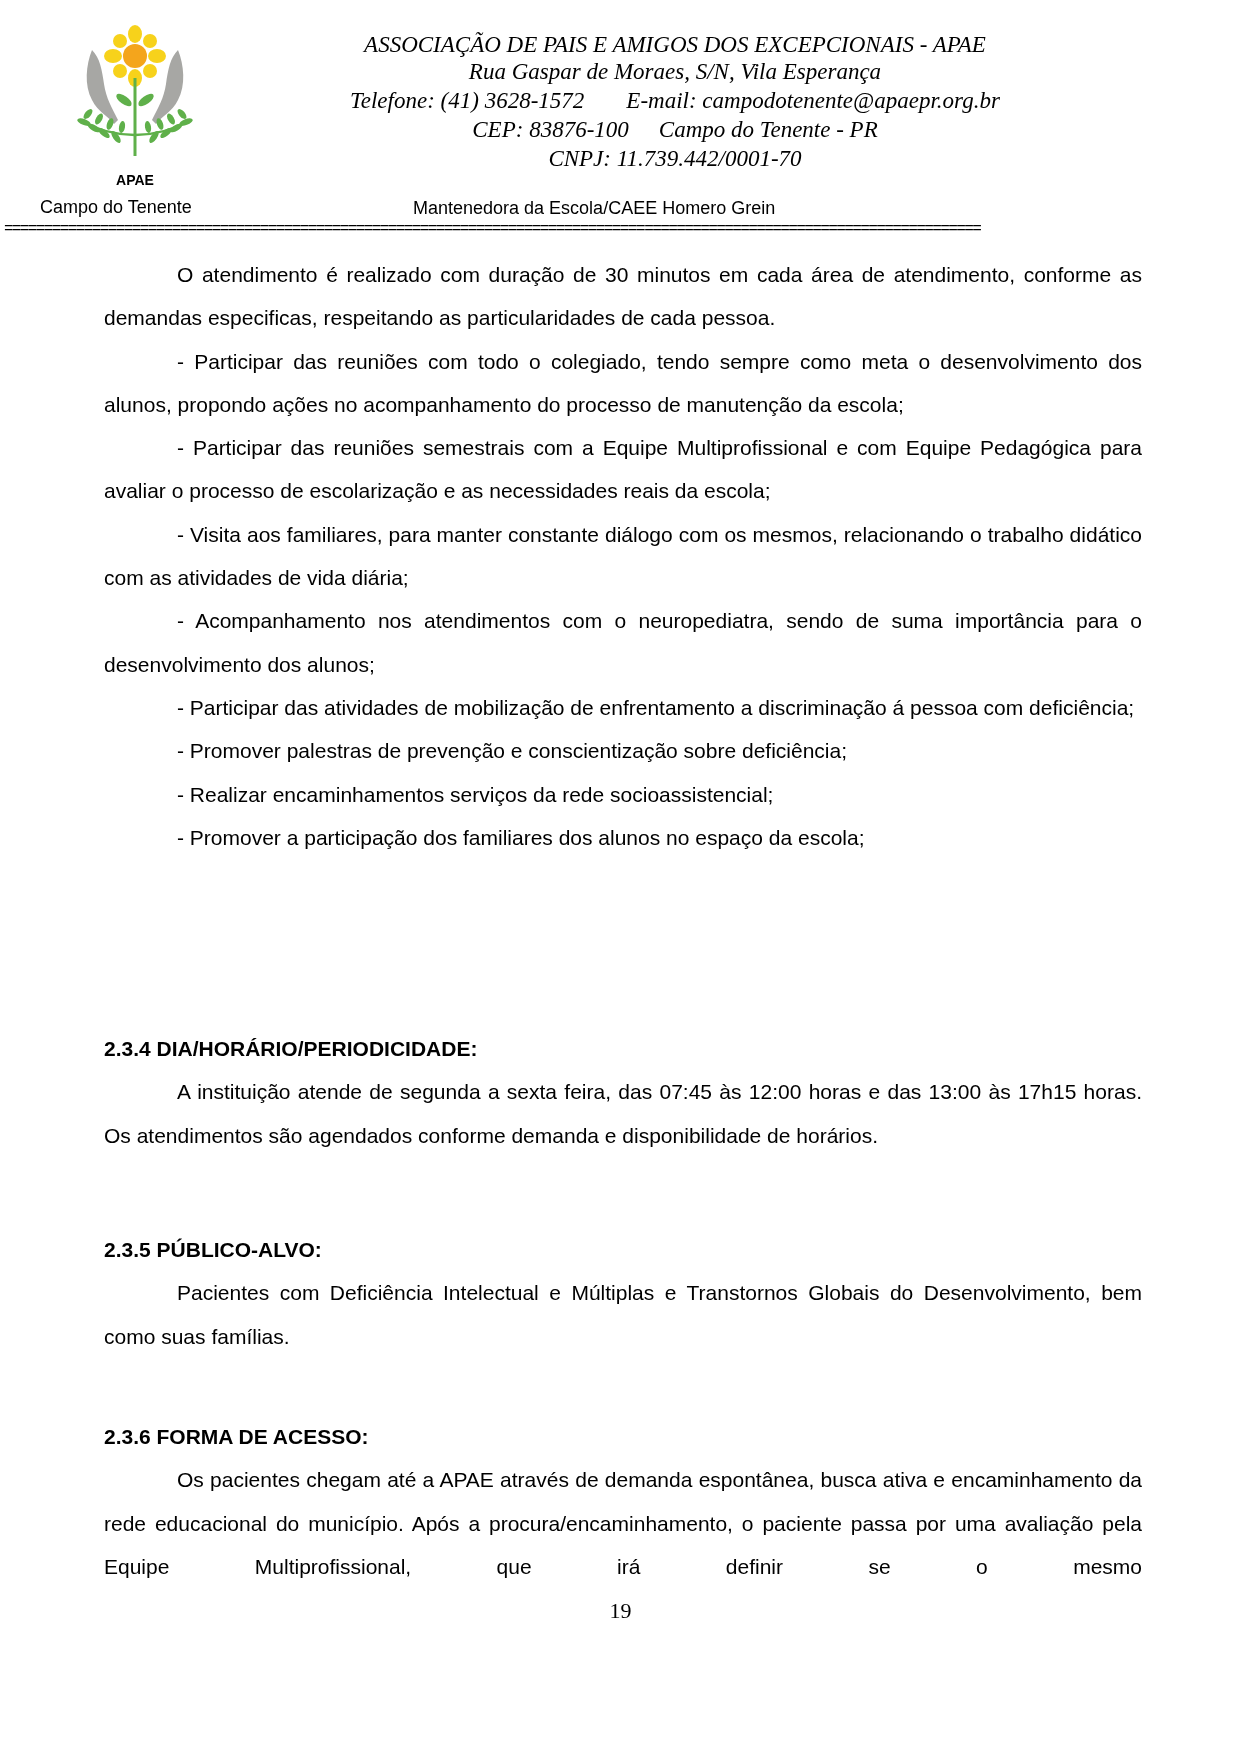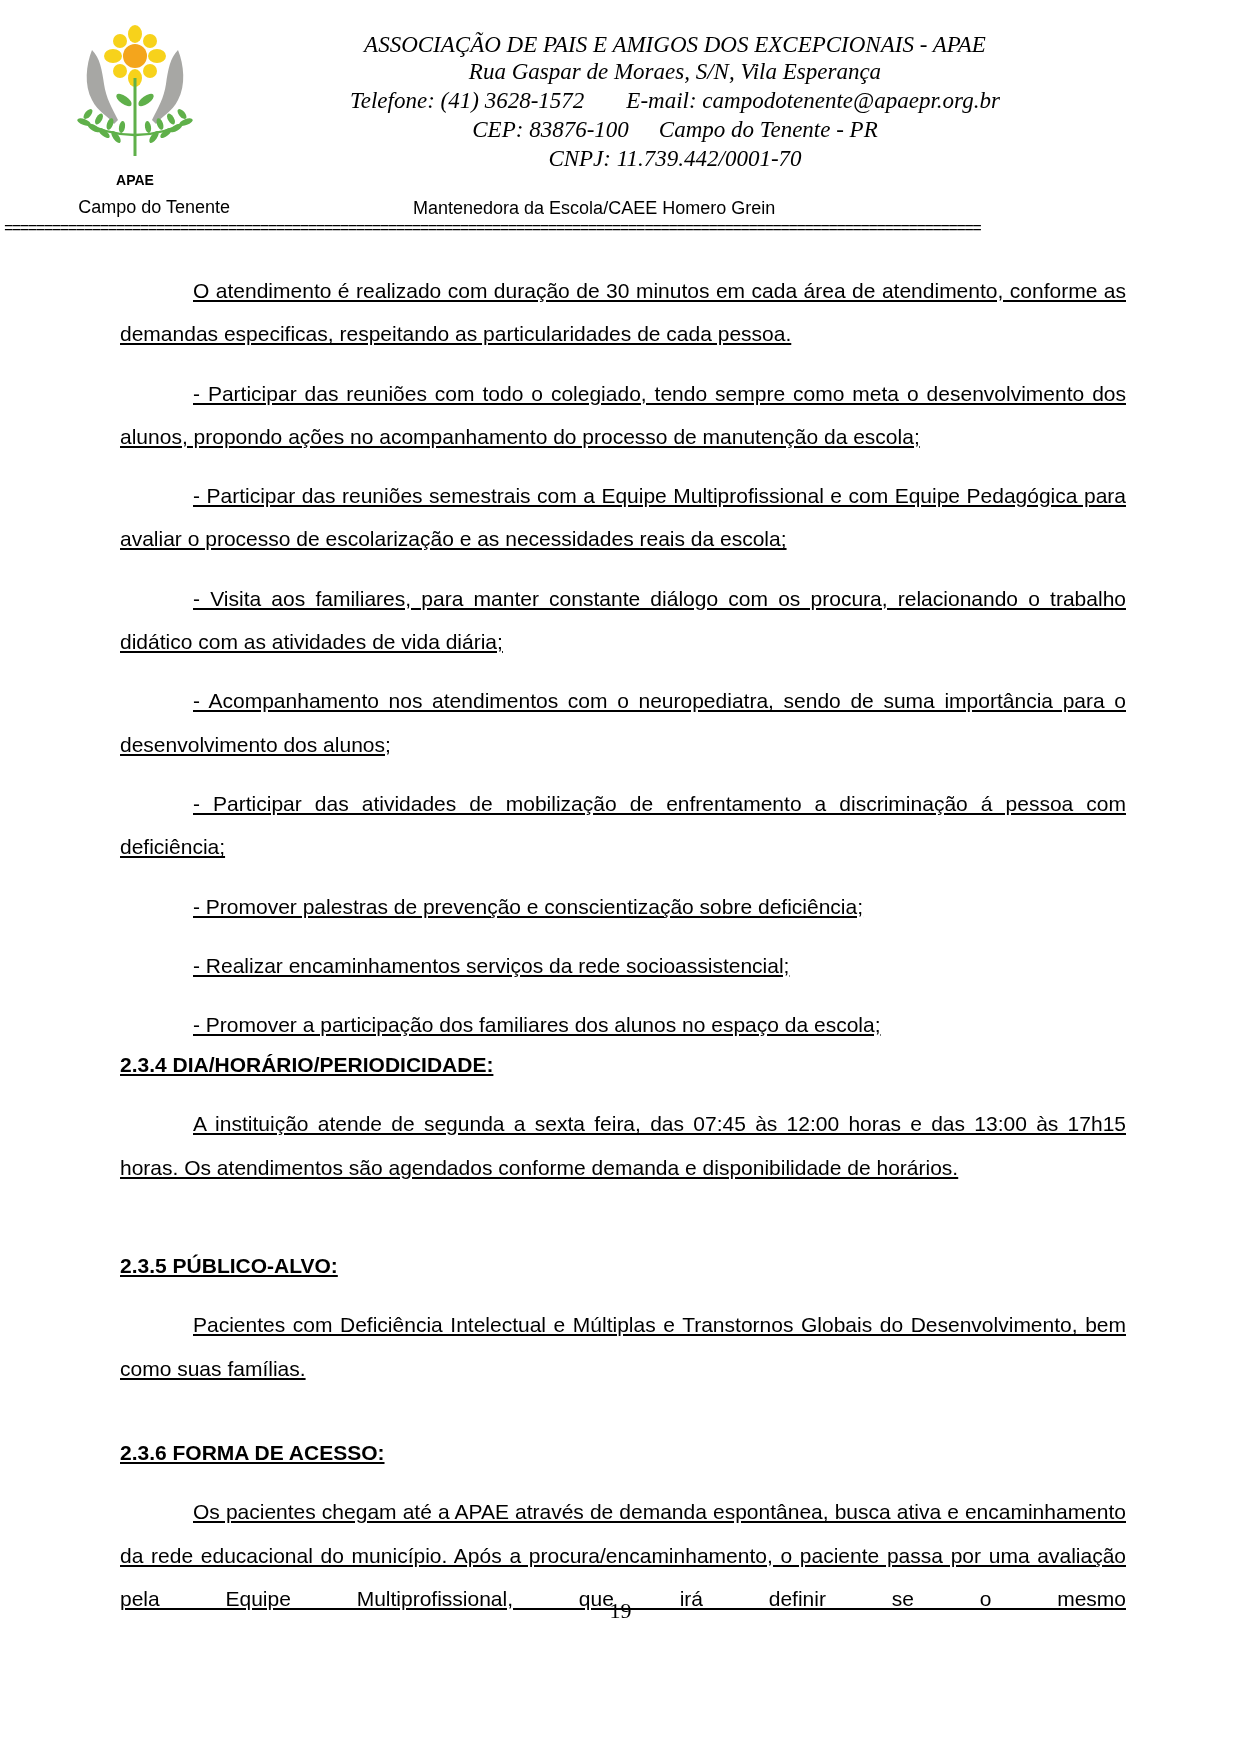--- a/index.html
+++ b/index.html
@@ -2,40 +2,40 @@
 <html><head>
 <meta charset="utf-8">
 <style>
   html, body { margin: 0; padding: 0; background: #ffffff; }
   body { width: 1241px; height: 1754px; position: relative; overflow: hidden; color: #000; }
   .page { position: absolute; left: 0; top: 0; width: 1241px; height: 1754px; }
 
   .logo { position: absolute; left: 72px; top: 20px; width: 126px; height: 140px; }
   .logo-title { position: absolute; left: 40px; width: 190px; text-align: center; top: 172px;
     font-family: "Liberation Sans", sans-serif; font-weight: bold; font-size: 14px; }
-  .logo-sub { position: absolute; left: 40px; width: 190px; text-align: right; top: 197px;
+  .logo-sub { position: absolute; left: 40px; width: 190px; text-align: left; top: 197px;
     font-family: "Liberation Sans", sans-serif; font-size: 18px; }
 
   .hdr { position: absolute; left: 305px; width: 740px; text-align: center;
     font-family: "Liberation Serif", serif; font-size: 23px; line-height: 27px; font-style: italic; }
   .hdr.l1 { top: 31px; }
   .hdr.l2 { top: 58px; }
   .hdr.l3 { top: 87px; word-spacing: 0; }
   .hdr.l3 .gap { display: inline-block; width: 42px; }
   .hdr.l4 { top: 116px; }
   .hdr.l4 .gap { display: inline-block; width: 30px; }
   .hdr.l5 { top: 145px; text-align: center; }
   .maint { position: absolute; left: 390px; top: 198px; font-family: "Liberation Sans", sans-serif; font-size: 18px; margin-left: 23px; }
 
   .sep { position: absolute; left: 4px; top: 222px; width: 1233px; height: 14px; overflow: hidden;
     font-family: "Liberation Mono", monospace; font-size: 16px; line-height: 14px; white-space: nowrap; letter-spacing: -1.6px; }
 
   .body { position: absolute; left: 104px; width: 1038px; font-family: "Liberation Sans", sans-serif;
     font-size: 21px; line-height: 43.3px; text-align: justify; }
-  .body p { margin: 16px; text-decoration: underline; }
+  .body p { margin: 0; }
   .ind { text-indent: 73px; }
   .h { font-weight: bold; font-size: 21px; margin: 0; }
 
   .pnum { position: absolute; left: 0; width: 1241px; top: 1598px; text-align: center;
     font-family: "Liberation Serif", serif; font-size: 22px; }
 </style>
 </head>
 <body>
 
 <div class="page">
@@ -93,21 +93,21 @@
     <span>CEP: 83876-100</span><span class="gap"></span><span>Campo do Tenente - PR</span>
   </div>
   <div class="hdr l5">CNPJ: 11.739.442/0001-70</div>
   <div class="maint">Mantenedora da Escola/CAEE Homero Grein</div>
   <div class="sep">==========================================================================================================================</div>
 
   <div class="body" style="top:253px;">
     <p class="ind">O atendimento é realizado com duração de 30 minutos em cada área de atendimento, conforme as demandas especificas, respeitando as particularidades de cada pessoa.</p>
     <p class="ind">- Participar das reuniões com todo o colegiado, tendo sempre como meta o desenvolvimento dos alunos, propondo ações no acompanhamento do processo de manutenção da escola;</p>
     <p class="ind">- Participar das reuniões semestrais com a Equipe Multiprofissional e com Equipe Pedagógica para avaliar o processo de escolarização e as necessidades reais da escola;</p>
-    <p class="ind">- Visita aos familiares, para manter constante diálogo com os procura, relacionando o trabalho didático com as atividades de vida diária;</p>
+    <p class="ind">- Visita aos familiares, para manter constante diálogo com os mesmos, relacionando o trabalho didático com as atividades de vida diária;</p>
     <p class="ind">- Acompanhamento nos atendimentos com o neuropediatra, sendo de suma importância para o desenvolvimento dos alunos;</p>
     <p class="ind">- Participar das atividades de mobilização de enfrentamento a discriminação á pessoa com deficiência;</p>
     <p class="ind">- Promover palestras de prevenção e conscientização sobre deficiência;</p>
     <p class="ind">- Realizar encaminhamentos serviços da rede socioassistencial;</p>
     <p class="ind">- Promover a participação dos familiares dos alunos no espaço da escola;</p>
   </div>
 
   <div class="body" style="top:1027px;">
     <p class="h">2.3.4 DIA/HORÁRIO/PERIODICIDADE:</p>
     <p class="ind">A instituição atende de segunda a sexta feira, das 07:45 às 12:00 horas e das 13:00 às 17h15 horas. Os atendimentos são agendados conforme demanda e disponibilidade de horários.</p>

